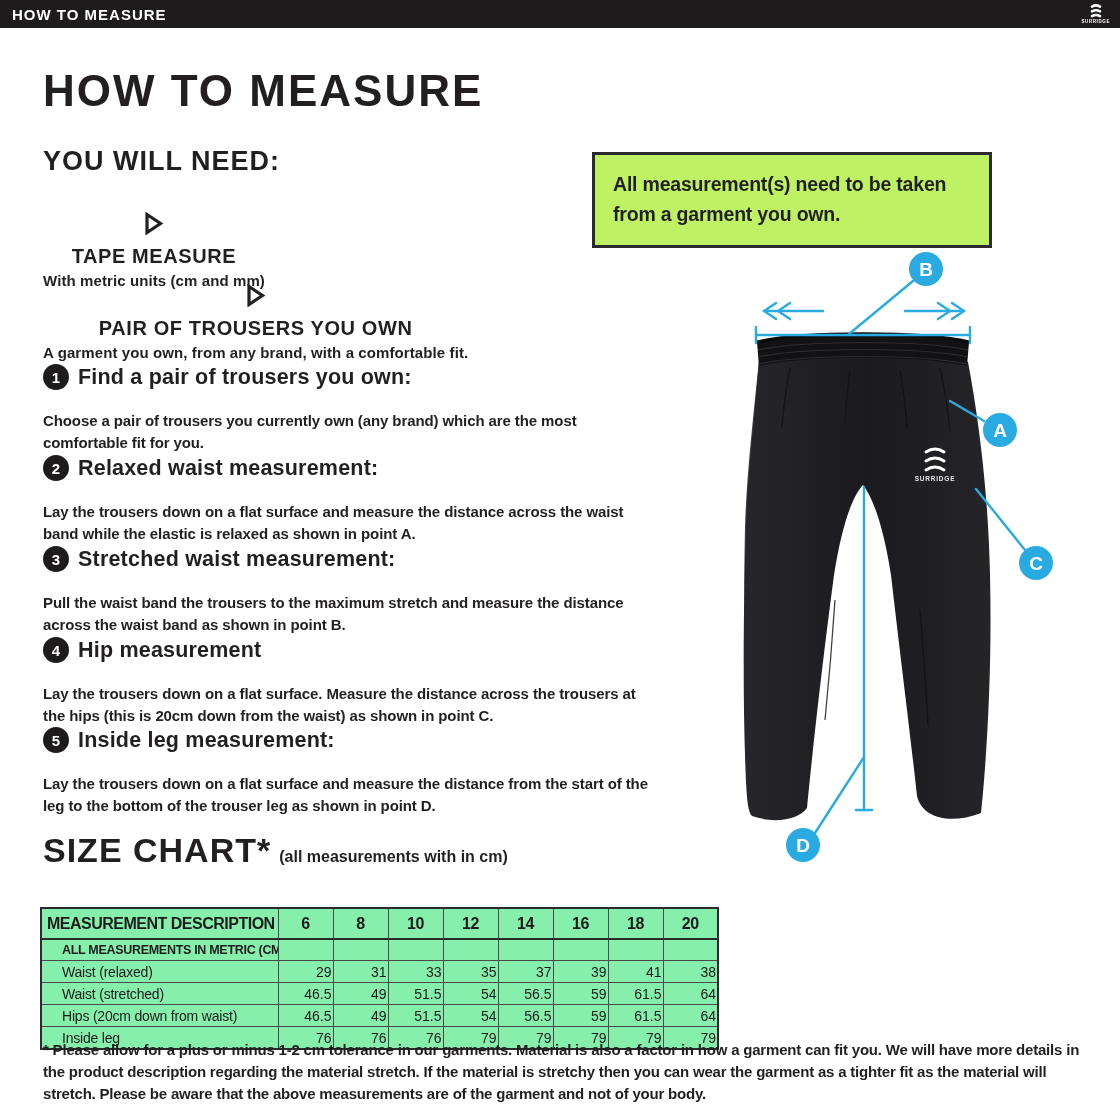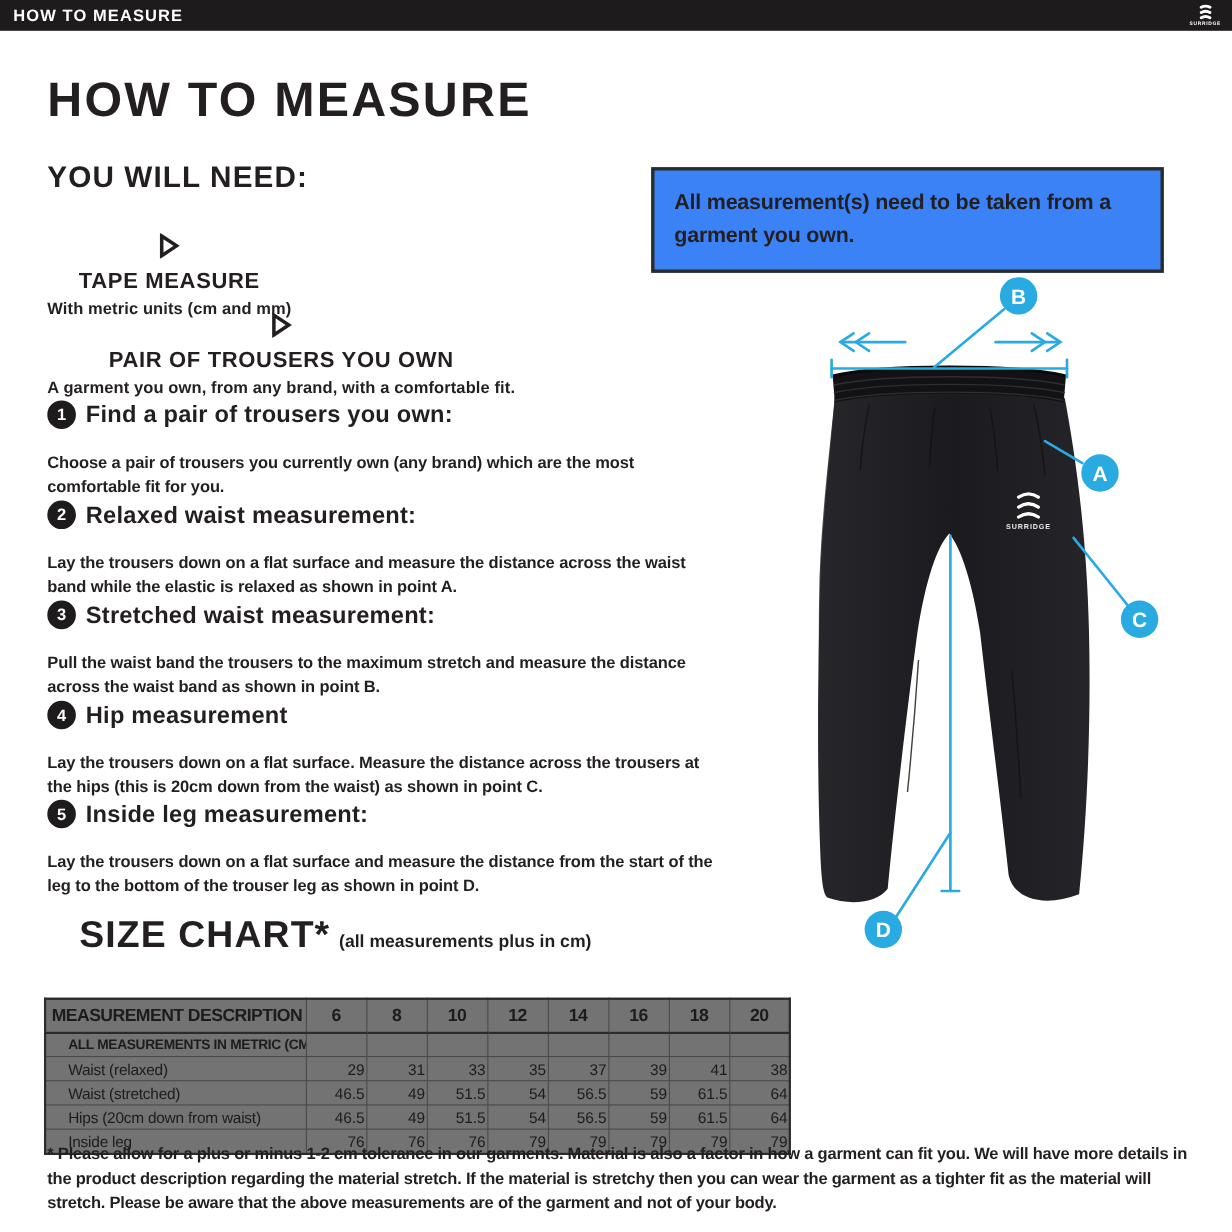--- a/index.html
+++ b/index.html
@@ -38,22 +38,22 @@
 
   .need-item-title{
     display:flex;align-items:center;gap:10px;font-size:20px;font-weight:bold;letter-spacing:0.6px;flex-direction:column;
   }
   .need-item-desc{
     font-size:15px;font-weight:bold;margin-top:4px;letter-spacing:0.1px;
   }
 
   
   .note-box{
-    left:592px;top:152px;width:466px;box-sizing:border-box;
-    border:3px solid #2b2b2b;padding:14px 18px 16px 18px;background:#3b82f6;
+    left:592px;top:152px;width:400px;box-sizing:border-box;
+    border:3px solid #2b2b2b;padding:14px 18px 16px 18px;background:#bef264;
   }
   .note-box .note-text{
     font-size:19.5px;font-weight:bold;line-height:1.55;letter-spacing:-0.2px;
   }
 
   
   .step{left:43px;width:625px;}
   .step-head{display:flex;align-items:center;gap:9px;}
   .step-num{
     width:26px;height:26px;border-radius:50%;background:#1d1b1c;color:#ffffff;
@@ -62,26 +62,26 @@
   }
   .step-title{font-size:21.5px;font-weight:bold;letter-spacing:0.2px;}
   .step-desc{
     font-size:15px;font-weight:bold;line-height:1.45;margin-top:20px;letter-spacing:-0.1px;width:615px;
   }
 
   
   .size-chart-head{
     left:43px;top:831px;display:flex;align-items:baseline;gap:8px;
   }
-  .size-chart-title{font-size:34px;font-weight:bold;letter-spacing:1px;margin-left:29px;}
+  .size-chart-title{font-size:34px;font-weight:bold;letter-spacing:1px;}
   .size-chart-sub{font-size:16px;font-weight:bold;}
 
   table.size-table{
     position:absolute;left:40px;top:907px;width:678px;
-    border-collapse:collapse;table-layout:fixed;background:#737373;
+    border-collapse:collapse;table-layout:fixed;background:#86efac;
     border:2px solid #2b2b2b;
   }
   table.size-table th, table.size-table td{
     border:1px solid #4a4a4a;color:#1d1b1c;overflow:hidden;white-space:nowrap;
   }
   table.size-table th{
     font-size:16px;font-weight:bold;letter-spacing:-0.5px;height:27px;
     border-bottom:2px solid #2b2b2b;
   }
   table.size-table th.desc-col{text-align:left;padding-left:5px;}
@@ -282,21 +282,21 @@
     </g>
     <g>
       <circle cx="803" cy="845" r="17" fill="#29abe2"></circle>
       <text x="803" y="852">D</text>
     </g>
   </g>
 </svg>
 
 <div class="abs size-chart-head">
   <span class="size-chart-title">SIZE CHART*</span>
-  <span class="size-chart-sub">(all measurements plus in cm)</span>
+  <span class="size-chart-sub">(all measurements with in cm)</span>
 </div>
 
 <table class="size-table">
   <colgroup>
     <col style="width:237px">
     <col style="width:55px">
       <col style="width:55px">
       <col style="width:55px">
       <col style="width:55px">
     <col style="width:55px">

